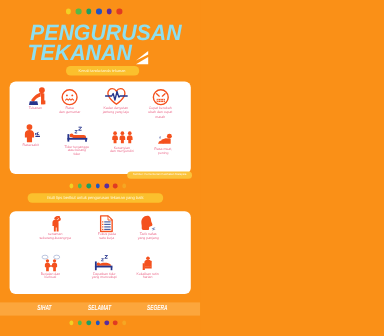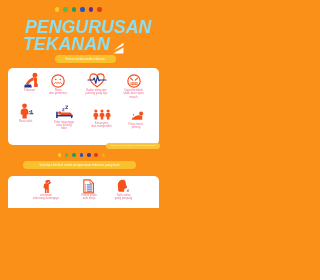--- a/index.html
+++ b/index.html
@@ -1,19 +1,19 @@
 <!DOCTYPE html>
 <html><head>
 <meta charset="utf-8">
 <title>Pengurusan Tekanan</title>
 <style>
 html,body{margin:0;padding:0;}
 body{width:167px;height:280px;overflow:hidden;background:#FA9017;
   font-family:"Liberation Sans",sans-serif;}
-.page{position:relative;width:167px;height:208px;background:#FA9017;overflow:hidden;}
+.page{position:relative;width:167px;height:280px;background:#FA9017;overflow:hidden;}
 
 .dots{position:absolute;display:flex;}
 .dot{border-radius:50%;}
 #dots-top .dot{width:4.4px;height:4.4px;margin-right:4.1px;}
 #dots-mid .dot{width:3.6px;height:3.6px;margin-right:3.8px;}
 #dots-bot .dot{width:3.6px;height:3.6px;margin-right:3.8px;}
 .dot:last-child{margin-right:0;}
 
 .title{position:absolute;color:#8DDFF0;font-weight:bold;font-style:italic;
   white-space:nowrap;font-size:18.6px;transform-origin:left top;transform:scaleX(0.955);}

